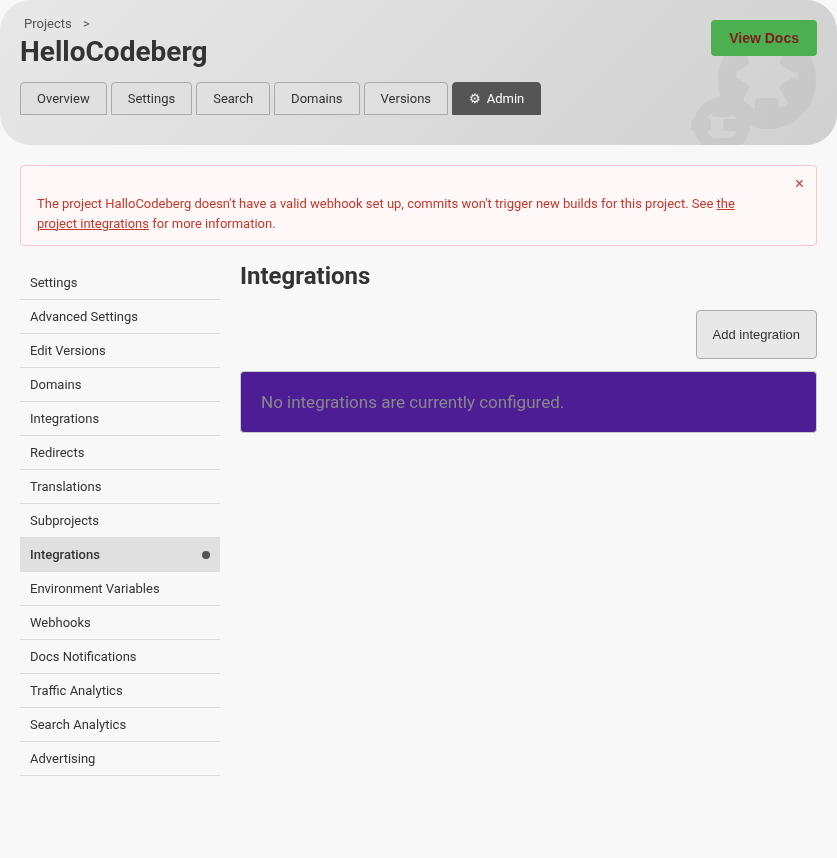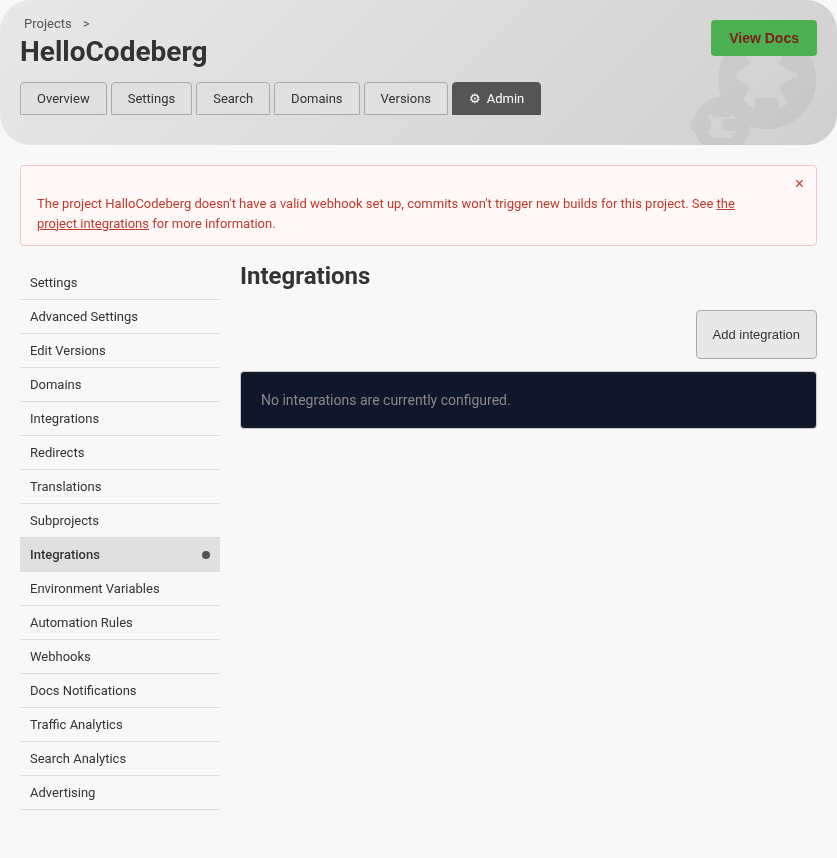--- a/index.html
+++ b/index.html
@@ -138,24 +138,24 @@
       border: 1px solid #aaa;
       border-radius: 4px;
       padding: 16px 16px;
       font-size: 13px;
       cursor: pointer;
       color: #333;
     }
     .empty-state {
       border: 1px solid #ccc;
       border-radius: 4px;
-      background: #0f172a;
+      background: #4c1d95;
       padding: 20px;
       color: #888;
-      font-size: 14px;
+      font-size: 17px;
     }
   </style>
 </head>
 <body>
 
 <div class="header">
 
   <svg class="header-gear-bg" width="220" height="200" viewBox="0 0 220 200">
     <g fill="#888" opacity="0.5">
 
@@ -224,23 +224,20 @@
       <span>Subprojects</span>
     </a>
     <a class="sidebar-item active">
       <span>Integrations</span>
       <span class="dot"></span>
     </a>
     <a class="sidebar-item">
       <span>Environment Variables</span>
     </a>
     <a class="sidebar-item">
-      <span>Automation Rules</span>
-    </a>
-    <a class="sidebar-item">
       <span>Webhooks</span>
     </a>
     <a class="sidebar-item">
       <span>Docs Notifications</span>
     </a>
     <a class="sidebar-item">
       <span>Traffic Analytics</span>
     </a>
     <a class="sidebar-item">
       <span>Search Analytics</span>

